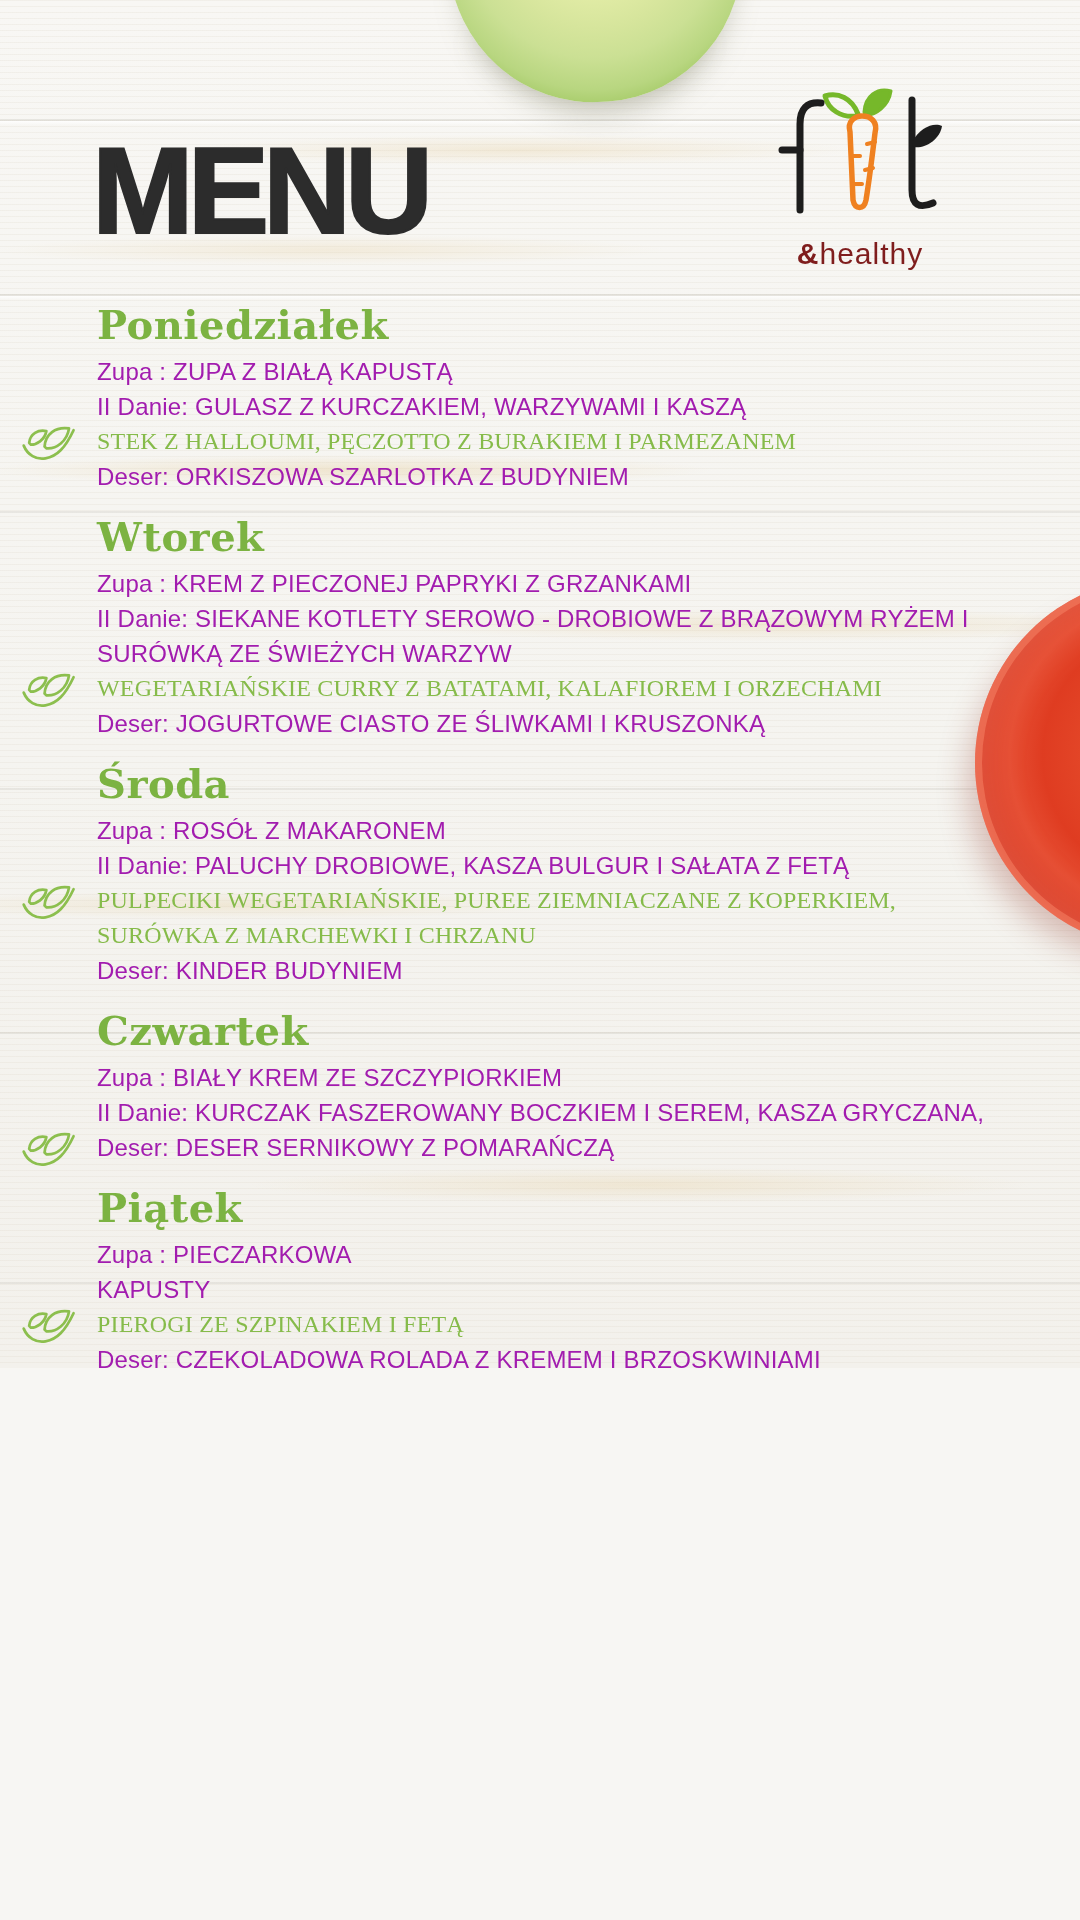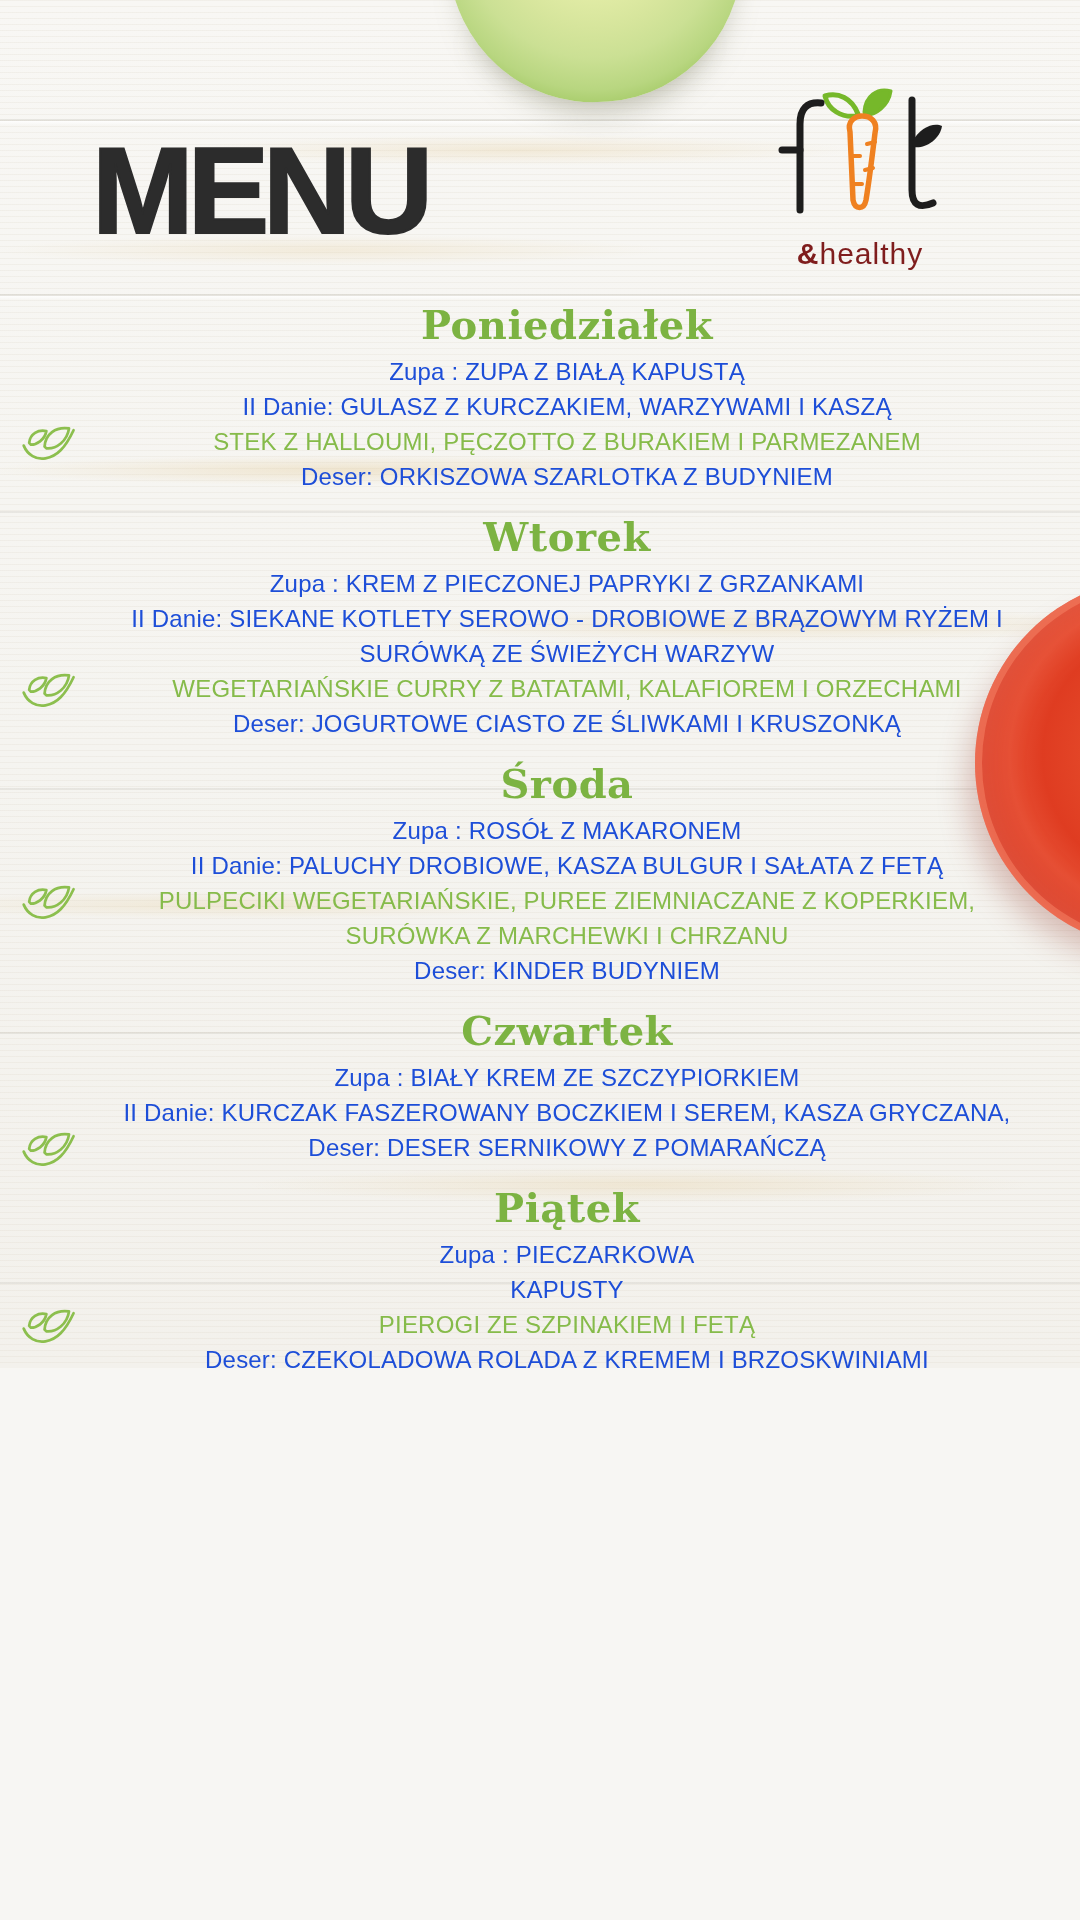--- a/index.html
+++ b/index.html
@@ -74,26 +74,26 @@
   .menu-title{position:absolute;left:92px;top:130px;margin:0;
     font-size:122px;line-height:1;font-weight:bold;letter-spacing:-6px;color:#2c2c2c;
     -webkit-text-stroke:2px #2c2c2c;}
   .logo{position:absolute;left:772px;top:88px;width:176px;text-align:center;}
   .logo svg{display:block;margin:0 auto;}
   .logo-tagline{margin-top:0;font-size:30px;color:#7f1d1d;letter-spacing:1px;line-height:32px;}
   .logo-tagline .amp{font-weight:bold;}
 
   
   .menu-days{position:absolute;left:97px;top:302px;width:940px;}
-  .day{margin:0 0 20px 0;text-align:center;}
+  .day{margin:0 0 20px 0;}
   .day-name{margin:0 0 6px 0;font-family:"DejaVu Serif",serif;font-weight:bold;
     font-size:40px;line-height:46px;color:#7cb342;letter-spacing:0.5px;}
-  .menu-line{position:relative;font-size:24px;line-height:35px;color:#1d4ed8;
+  .menu-line{position:relative;font-size:24px;line-height:35px;color:#a21caf;
     letter-spacing:0.2px;white-space:nowrap;}
-  .menu-line.veg{color:#86bb4a;}
+  .menu-line.veg{color:#86bb4a;font-family:Liberation Serif, serif;}
   .leaf-icon{position:absolute;left:-76px;top:-2px;width:58px;height:40px;}
   .leaf-icon svg{width:58px;height:40px;display:block;}
 </style>
 </head>
 <body>
 
 <div class="page">
 
   <div class="wood"></div>
 

